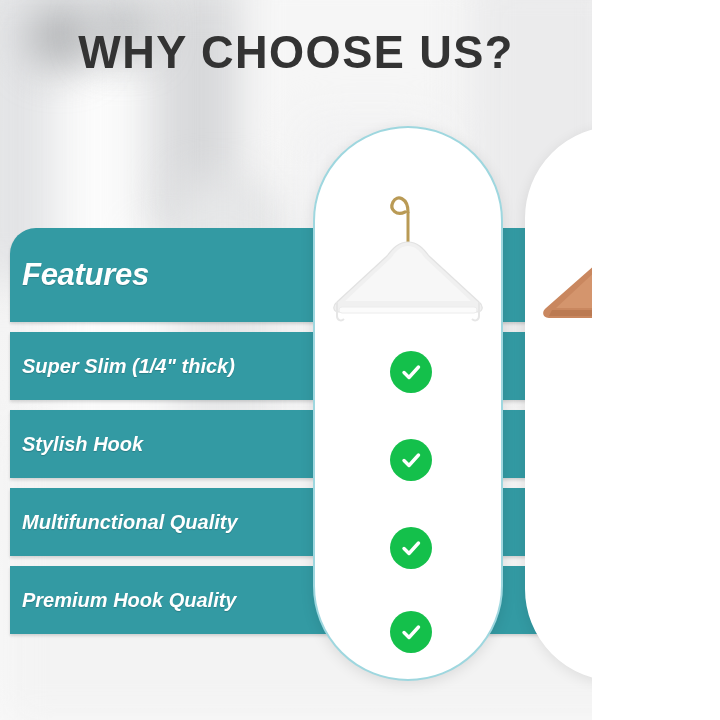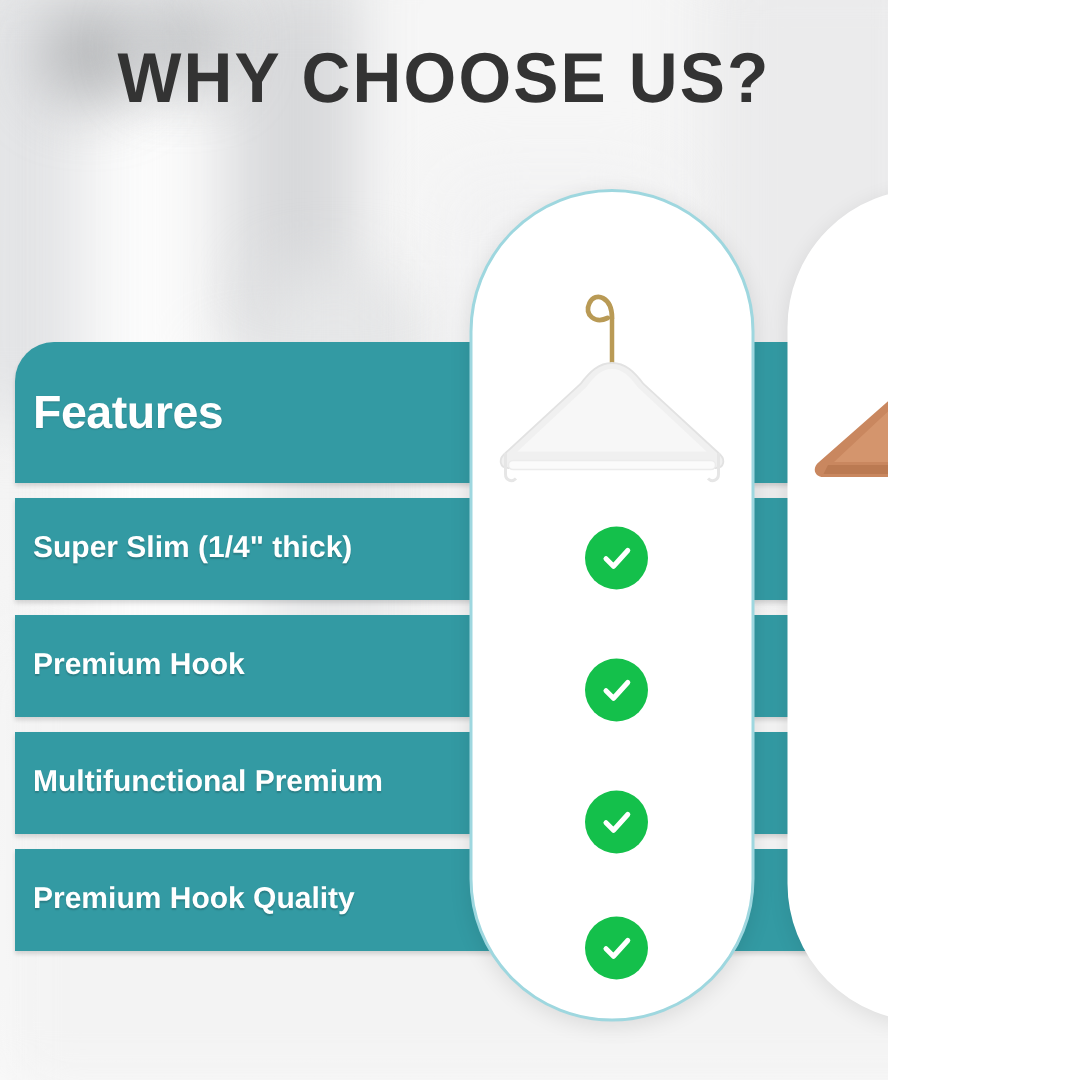--- a/index.html
+++ b/index.html
@@ -86,20 +86,21 @@
   .trow .label {
     position: absolute;
     left: 12px;
     top: 50%;
     transform: translateY(-50%);
     color: #ffffff;
     font-weight: 700;
     font-size: 20px;
     white-space: nowrap;
     text-shadow: 0 1px 1px rgba(0,0,0,0.18);
+    font-style: italic;
   }
   .trow.header .label {
     font-size: 31px;
     letter-spacing: -0.3px;
   }
 
   
   .card {
     position: absolute;
     background: #ffffff;
@@ -181,25 +182,25 @@
 
     <div class="trow header">
       <div class="label">Features</div>
     </div>
 
     <div class="trow r1">
       <div class="label">Super Slim (1/4" thick)</div>
     </div>
 
     <div class="trow r2">
-      <div class="label">Premium Hook</div>
+      <div class="label">Stylish Hook</div>
     </div>
 
     <div class="trow r3">
-      <div class="label">Multifunctional Premium</div>
+      <div class="label">Multifunctional Quality</div>
     </div>
 
     <div class="trow r4">
       <div class="label">Premium Hook Quality</div>
     </div>
   </div>
 
   <div class="card card-a">
     <div class="hanger-wrap">
       <svg width="170" height="200" viewBox="0 0 170 200">

